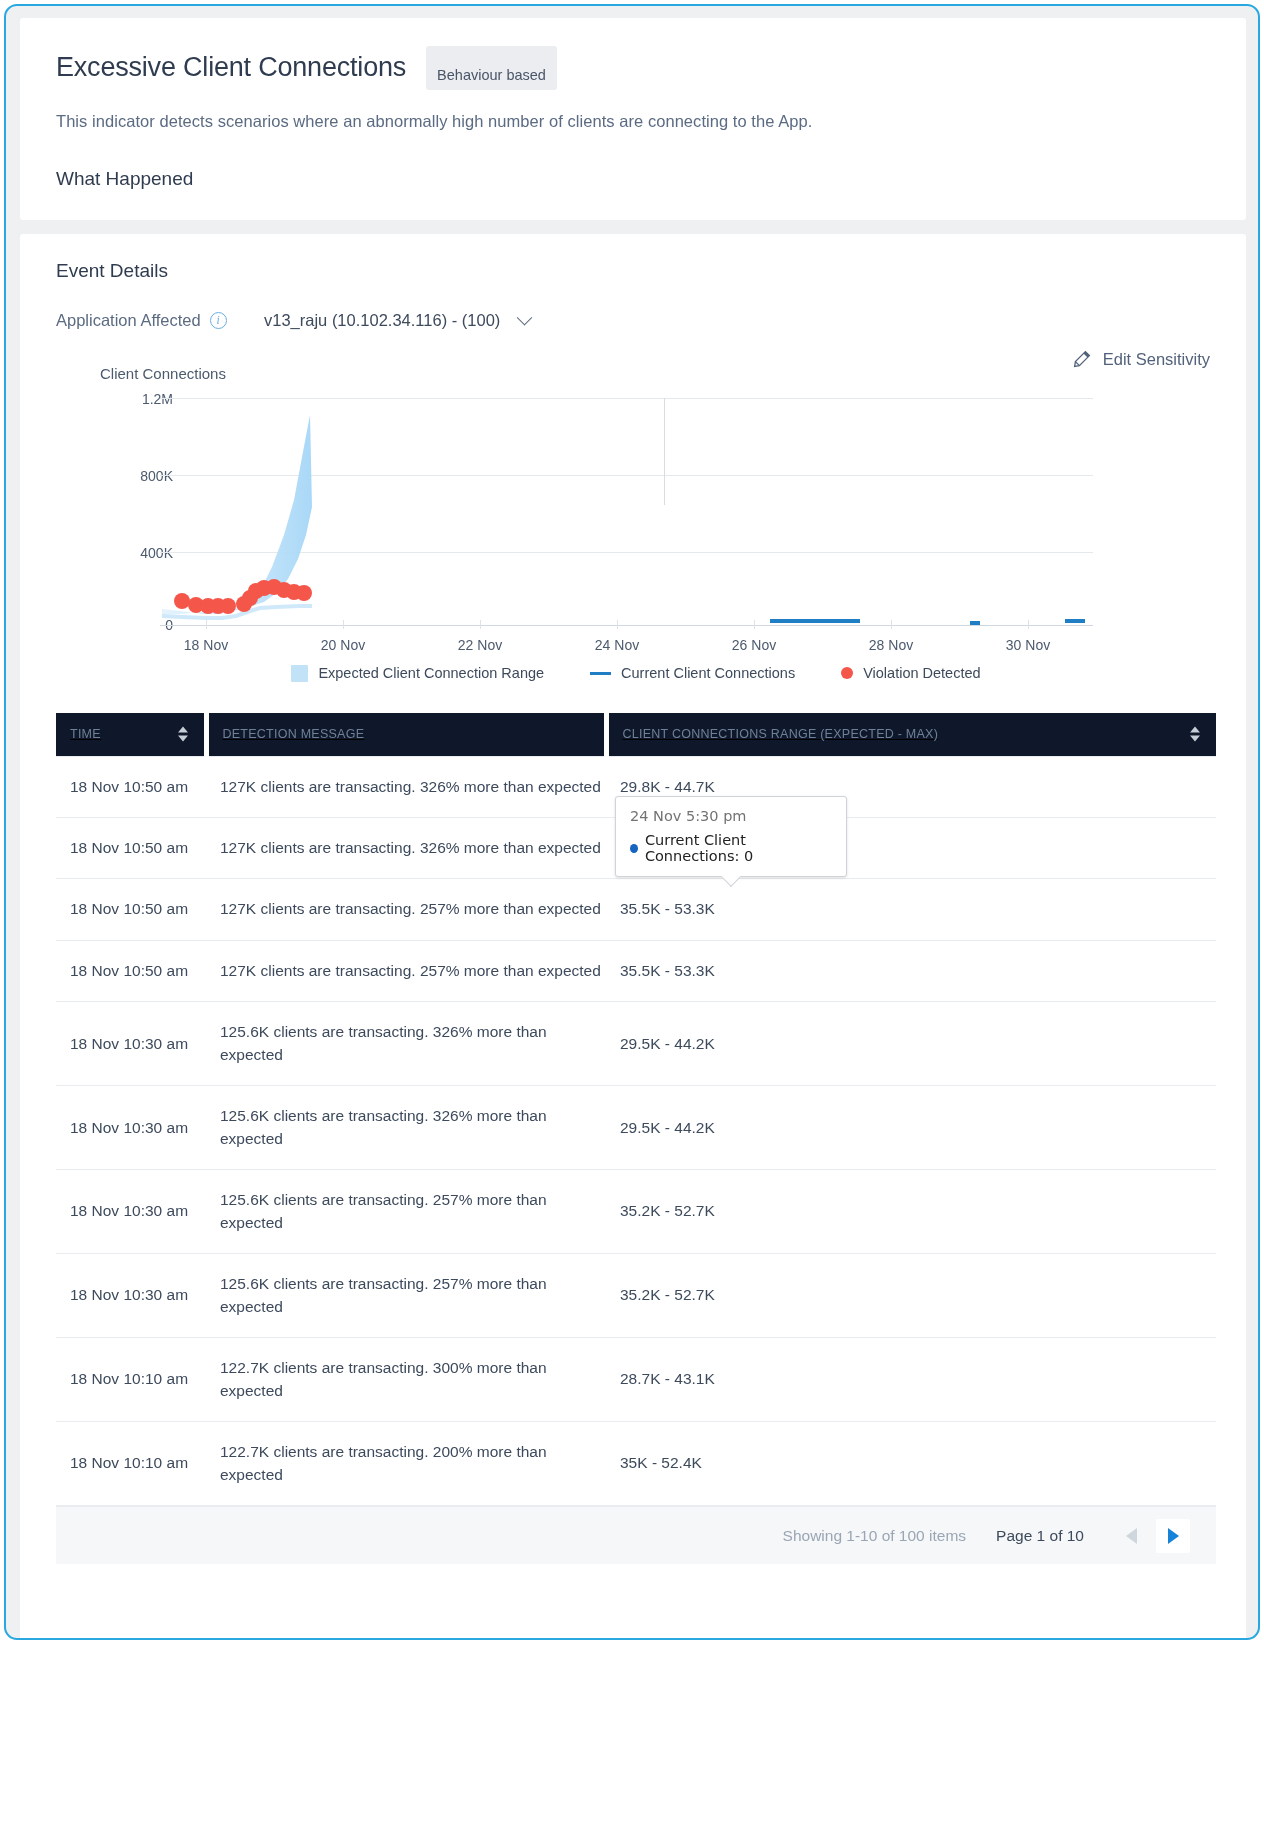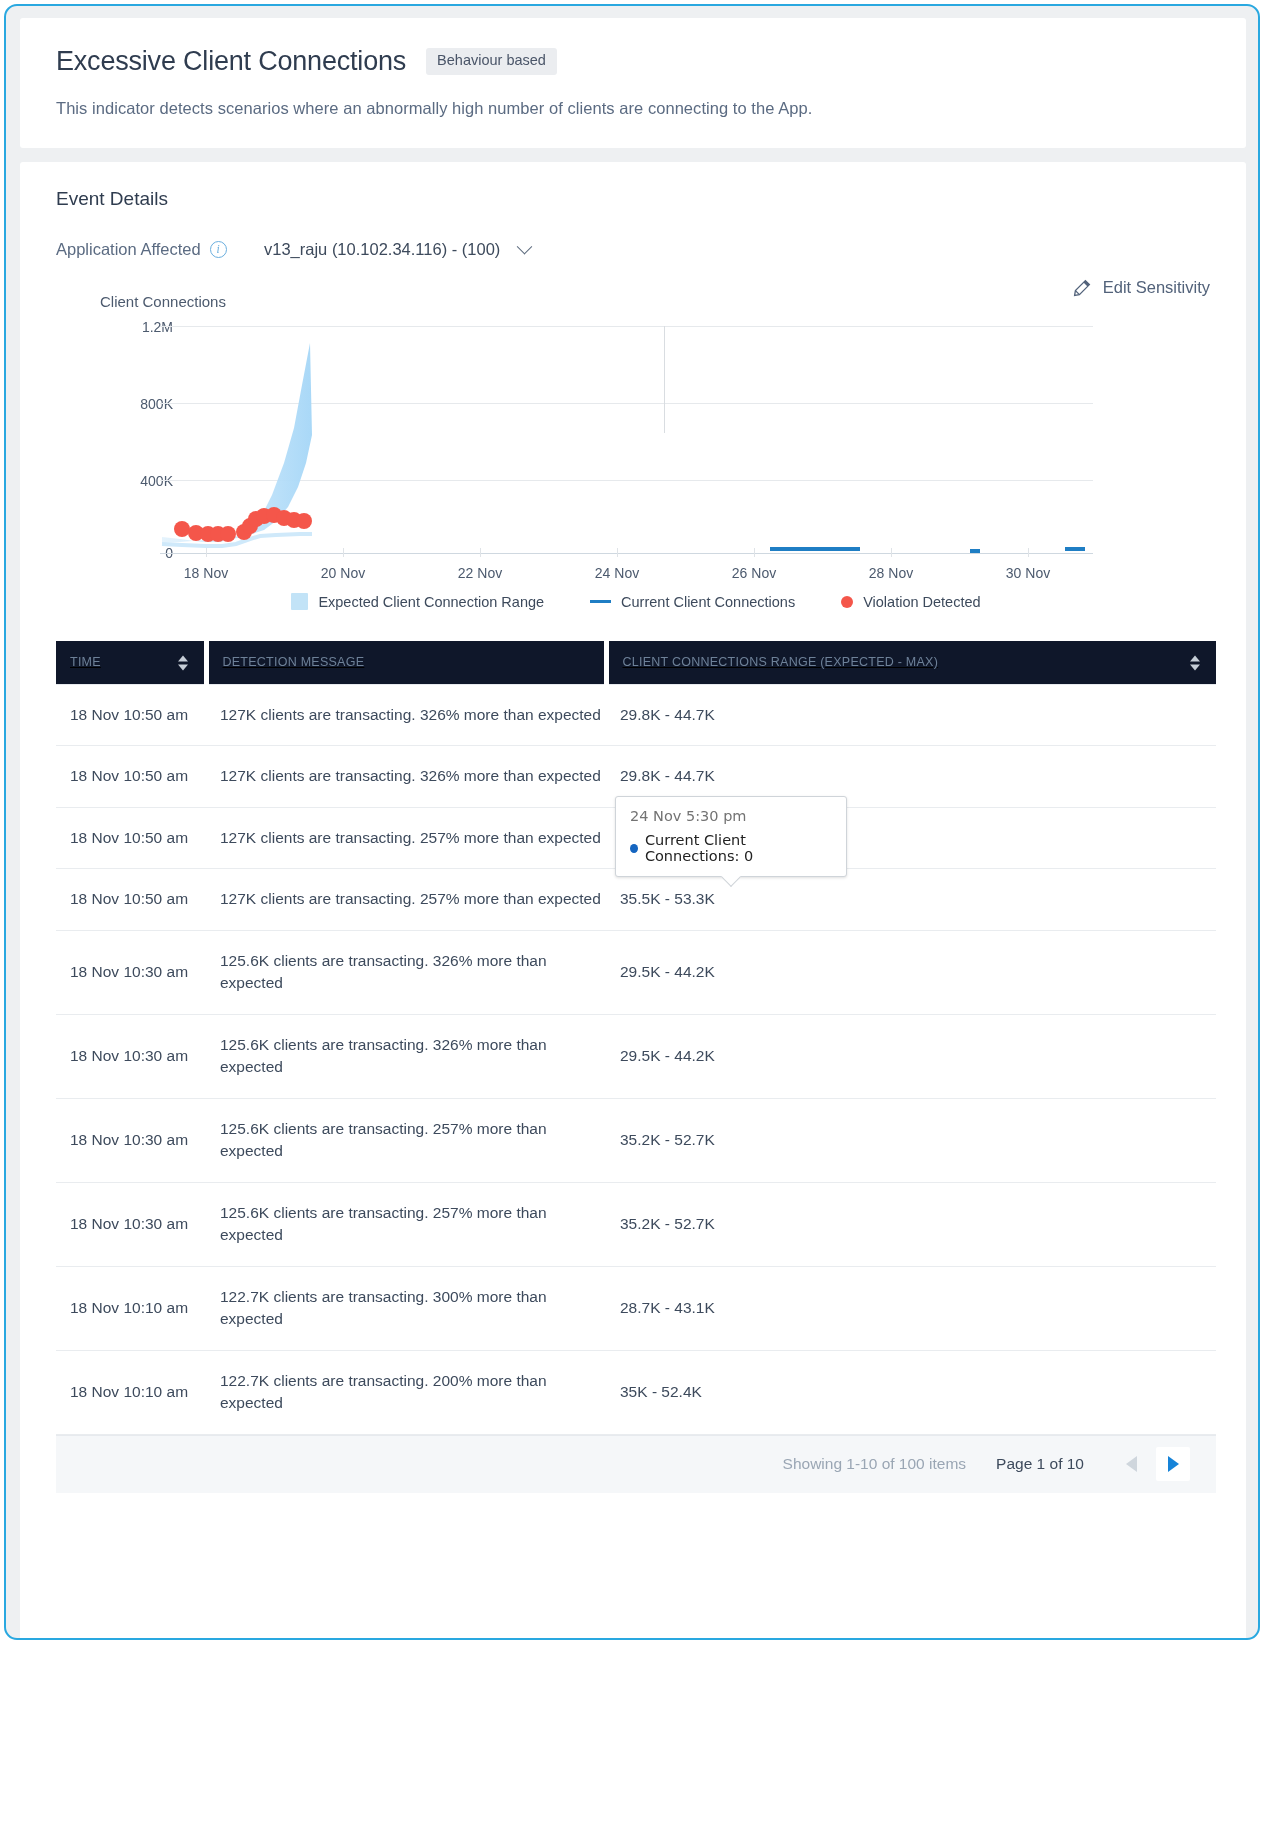--- a/index.html
+++ b/index.html
@@ -45,21 +45,21 @@
   .page-title {
     font-size: 27px;
     color: #2f3c4f;
     font-weight: 400;
     letter-spacing: -0.2px;
   }
   .badge {
     background: #ebedf0;
     color: #4a5568;
     font-size: 14.5px;
-    padding: 5px 11px 7px 11px;
+    padding: 22px 11px 7px 11px;
     border-radius: 3px;
     line-height: 1;
   }
   .subtitle {
     margin-top: 22px;
     font-size: 16.5px;
     color: #5b6b82;
     letter-spacing: 0.05px;
   }
   .section-head {
@@ -327,20 +327,21 @@
 <div class="page-frame">
  <div class="inner">
 
   <div class="card card-summary">
     <div class="title-row">
       <div class="page-title">Excessive Client Connections</div>
       <div class="badge">Behaviour based</div>
     </div>
     <div class="subtitle">This indicator detects scenarios where an abnormally high number of clients are connecting to the App.</div>
 
+    <div class="section-head">What Happened</div>
 
   </div>
 
   <div class="card card-details">
     <div class="ed-title">Event Details</div>
 
     <div class="field-row">
       <div class="field-label">
         <span>Application Affected</span>
         <span class="info-icon">i</span>

